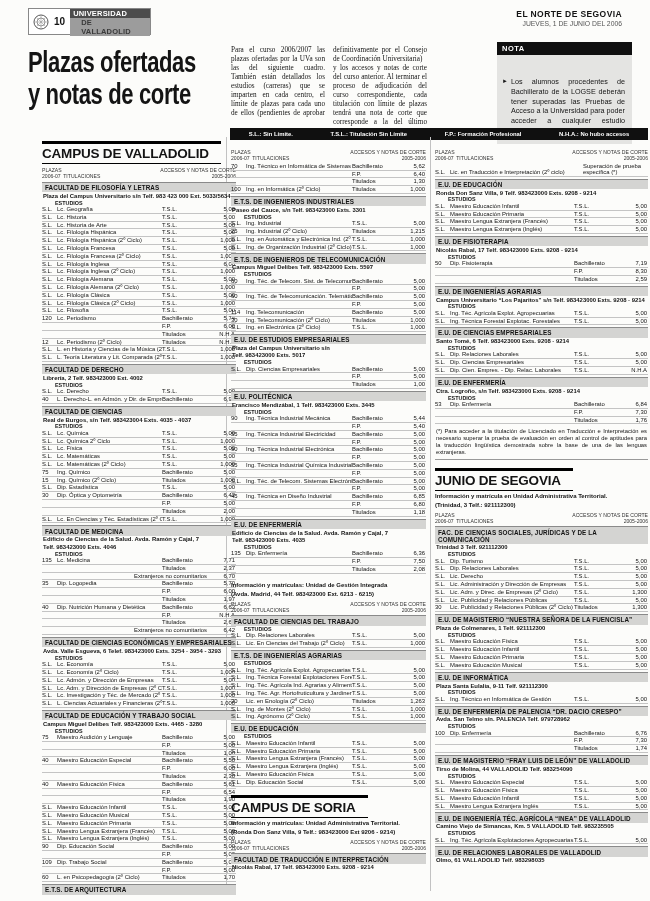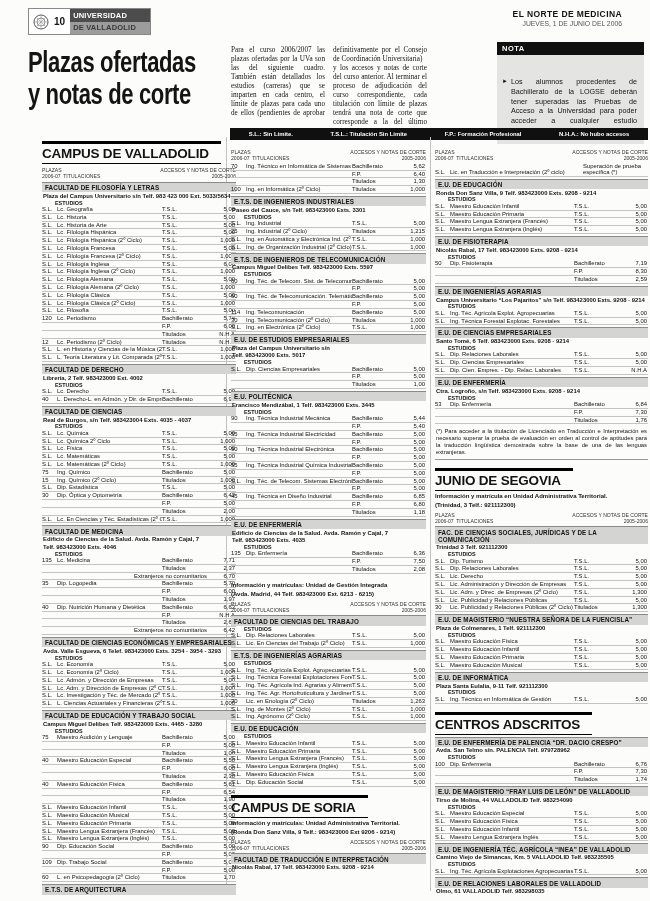--- a/index.html
+++ b/index.html
@@ -4,34 +4,34 @@
 <style>
   html,body{margin:0;padding:0;}
   body{width:650px;height:901px;position:relative;overflow:hidden;background:#fcfcfa;color:#141414;
        font-family:"Liberation Sans",sans-serif;-webkit-font-smoothing:antialiased;}
   
   .mast{position:absolute;top:8px;left:28px;height:25px;display:flex;align-items:stretch;border:1px solid #888;background:#fff;}
   .seal{width:24px;display:flex;align-items:center;justify-content:center;}
   .pgnum{display:flex;align-items:center;font-weight:bold;font-size:10px;padding:0 5px 0 1px;}
   .mh-name{display:flex;flex-direction:column;width:80px;}
   .mh-top{flex:1;background:#4c4c4c;color:#fff;font-weight:bold;font-size:7.5px;display:flex;align-items:center;padding:0 3px;letter-spacing:.2px;}
-  .mh-bot{flex:1;background:#9c9c9c;color:#3a3a3a;font-weight:bold;font-size:7.5px;display:flex;align-items:center;padding:0 3px;letter-spacing:.2px;}
+  .mh-bot{flex:1;background:#9c9c9c;color:#3a3a3a;font-weight:bold;font-size:7.5px;display:flex;align-items:center;padding:0 11px;letter-spacing:.2px;}
   .paper{position:absolute;top:9px;right:28px;text-align:right;}
   .pname{font-weight:bold;font-size:8.5px;letter-spacing:.4px;}
   .pdate{font-size:6.8px;color:#555;margin-top:1px;}
   
   .headline{position:absolute;left:28px;top:46px;font-weight:bold;font-size:29px;line-height:32px;
             letter-spacing:-.5px;transform:scaleX(.76);transform-origin:0 0;width:268px;white-space:nowrap;}
   
   .intro{position:absolute;left:231px;top:46px;width:196px;height:86px;overflow:hidden;
          font-family:"Liberation Serif",serif;font-size:7.2px;line-height:9px;text-align:justify;
          column-count:2;column-gap:8px;}
   .intro p{margin:0;}
   
-  .nota{position:absolute;left:497px;top:42px;width:147px;}
+  .nota{position:absolute;left:497px;top:42px;width:135px;}
   .nota-h{background:#101010;color:#fff;font-weight:bold;font-size:7.5px;padding:2px 5px;letter-spacing:.5px;}
   .nota-b{background:#e4e4e2;padding:22px 7px 8px 5px;display:flex;gap:3px;font-size:7.2px;line-height:9.8px;text-align:justify;}
   .nota-arrow{font-size:6px;line-height:9.8px;}
   
   .legend{position:absolute;left:230px;top:128px;width:418px;height:12px;background:#101010;color:#fff;
           display:flex;align-items:center;justify-content:space-around;font-size:5.9px;font-weight:bold;}
   
   .vrule{position:absolute;top:137px;bottom:10px;width:1px;background:#c2c2c2;}
   
   .col{position:absolute;overflow:hidden;}
@@ -74,21 +74,21 @@
         <path d="M8 2v12M2 8h12M4 4l8 8M12 4l-8 8" stroke="#888" stroke-width="0.5"></path>
       </svg>
   </span>
   <span class="pgnum">10</span>
   <span class="mh-name">
     <span class="mh-top">UNIVERSIDAD</span>
     <span class="mh-bot">DE VALLADOLID</span>
   </span>
 </div>
 <div class="paper">
-  <div class="pname">EL NORTE DE MEDICINA</div>
+  <div class="pname">EL NORTE DE SEGOVIA</div>
   <div class="pdate">JUEVES, 1 DE JUNIO DEL 2006</div>
 </div>
 
 <div class="headline">
   <div>Plazas ofertadas</div>
   <div>y notas de corte</div>
 </div>
 
 <div class="intro">
   <p>Para el curso 2006/2007 las plazas ofertadas por la UVa son las del siguiente cuadro. También están detallados los estudios (carreras) que se imparten en cada centro, el límite de plazas para cada uno de ellos (pendientes de aprobar definitivamente por el Consejo de Coordinación Universitaria)</p>
@@ -1381,21 +1381,20 @@
       <div class="est">ESTUDIOS</div>
       <div class="rowgrp">
         <div class="ln">
           <span class="p">S.L.</span>
           <span class="tt">Ing. Técnico en Informática de Gestión</span>
           <span class="a">T.S.L.</span>
           <span class="n">5,00</span>
         </div>
       </div>
     </div>
-    <div class="campus"><div class="ct">CENTROS ADSCRITOS</div></div>
     <div class="sec">
       <div class="sech">E.U. DE ENFERMERÍA DE PALENCIA “DR. DACIO CRESPO”</div>
       <div class="addr">Avda. San Telmo s/n. PALENCIA Telf. 979728962</div>
       <div class="est">ESTUDIOS</div>
       <div class="rowgrp">
         <div class="ln">
           <span class="p">100</span>
           <span class="tt">Dip. Enfermería</span>
           <span class="a">Bachillerato</span>
           <span class="n">6,76</span>

